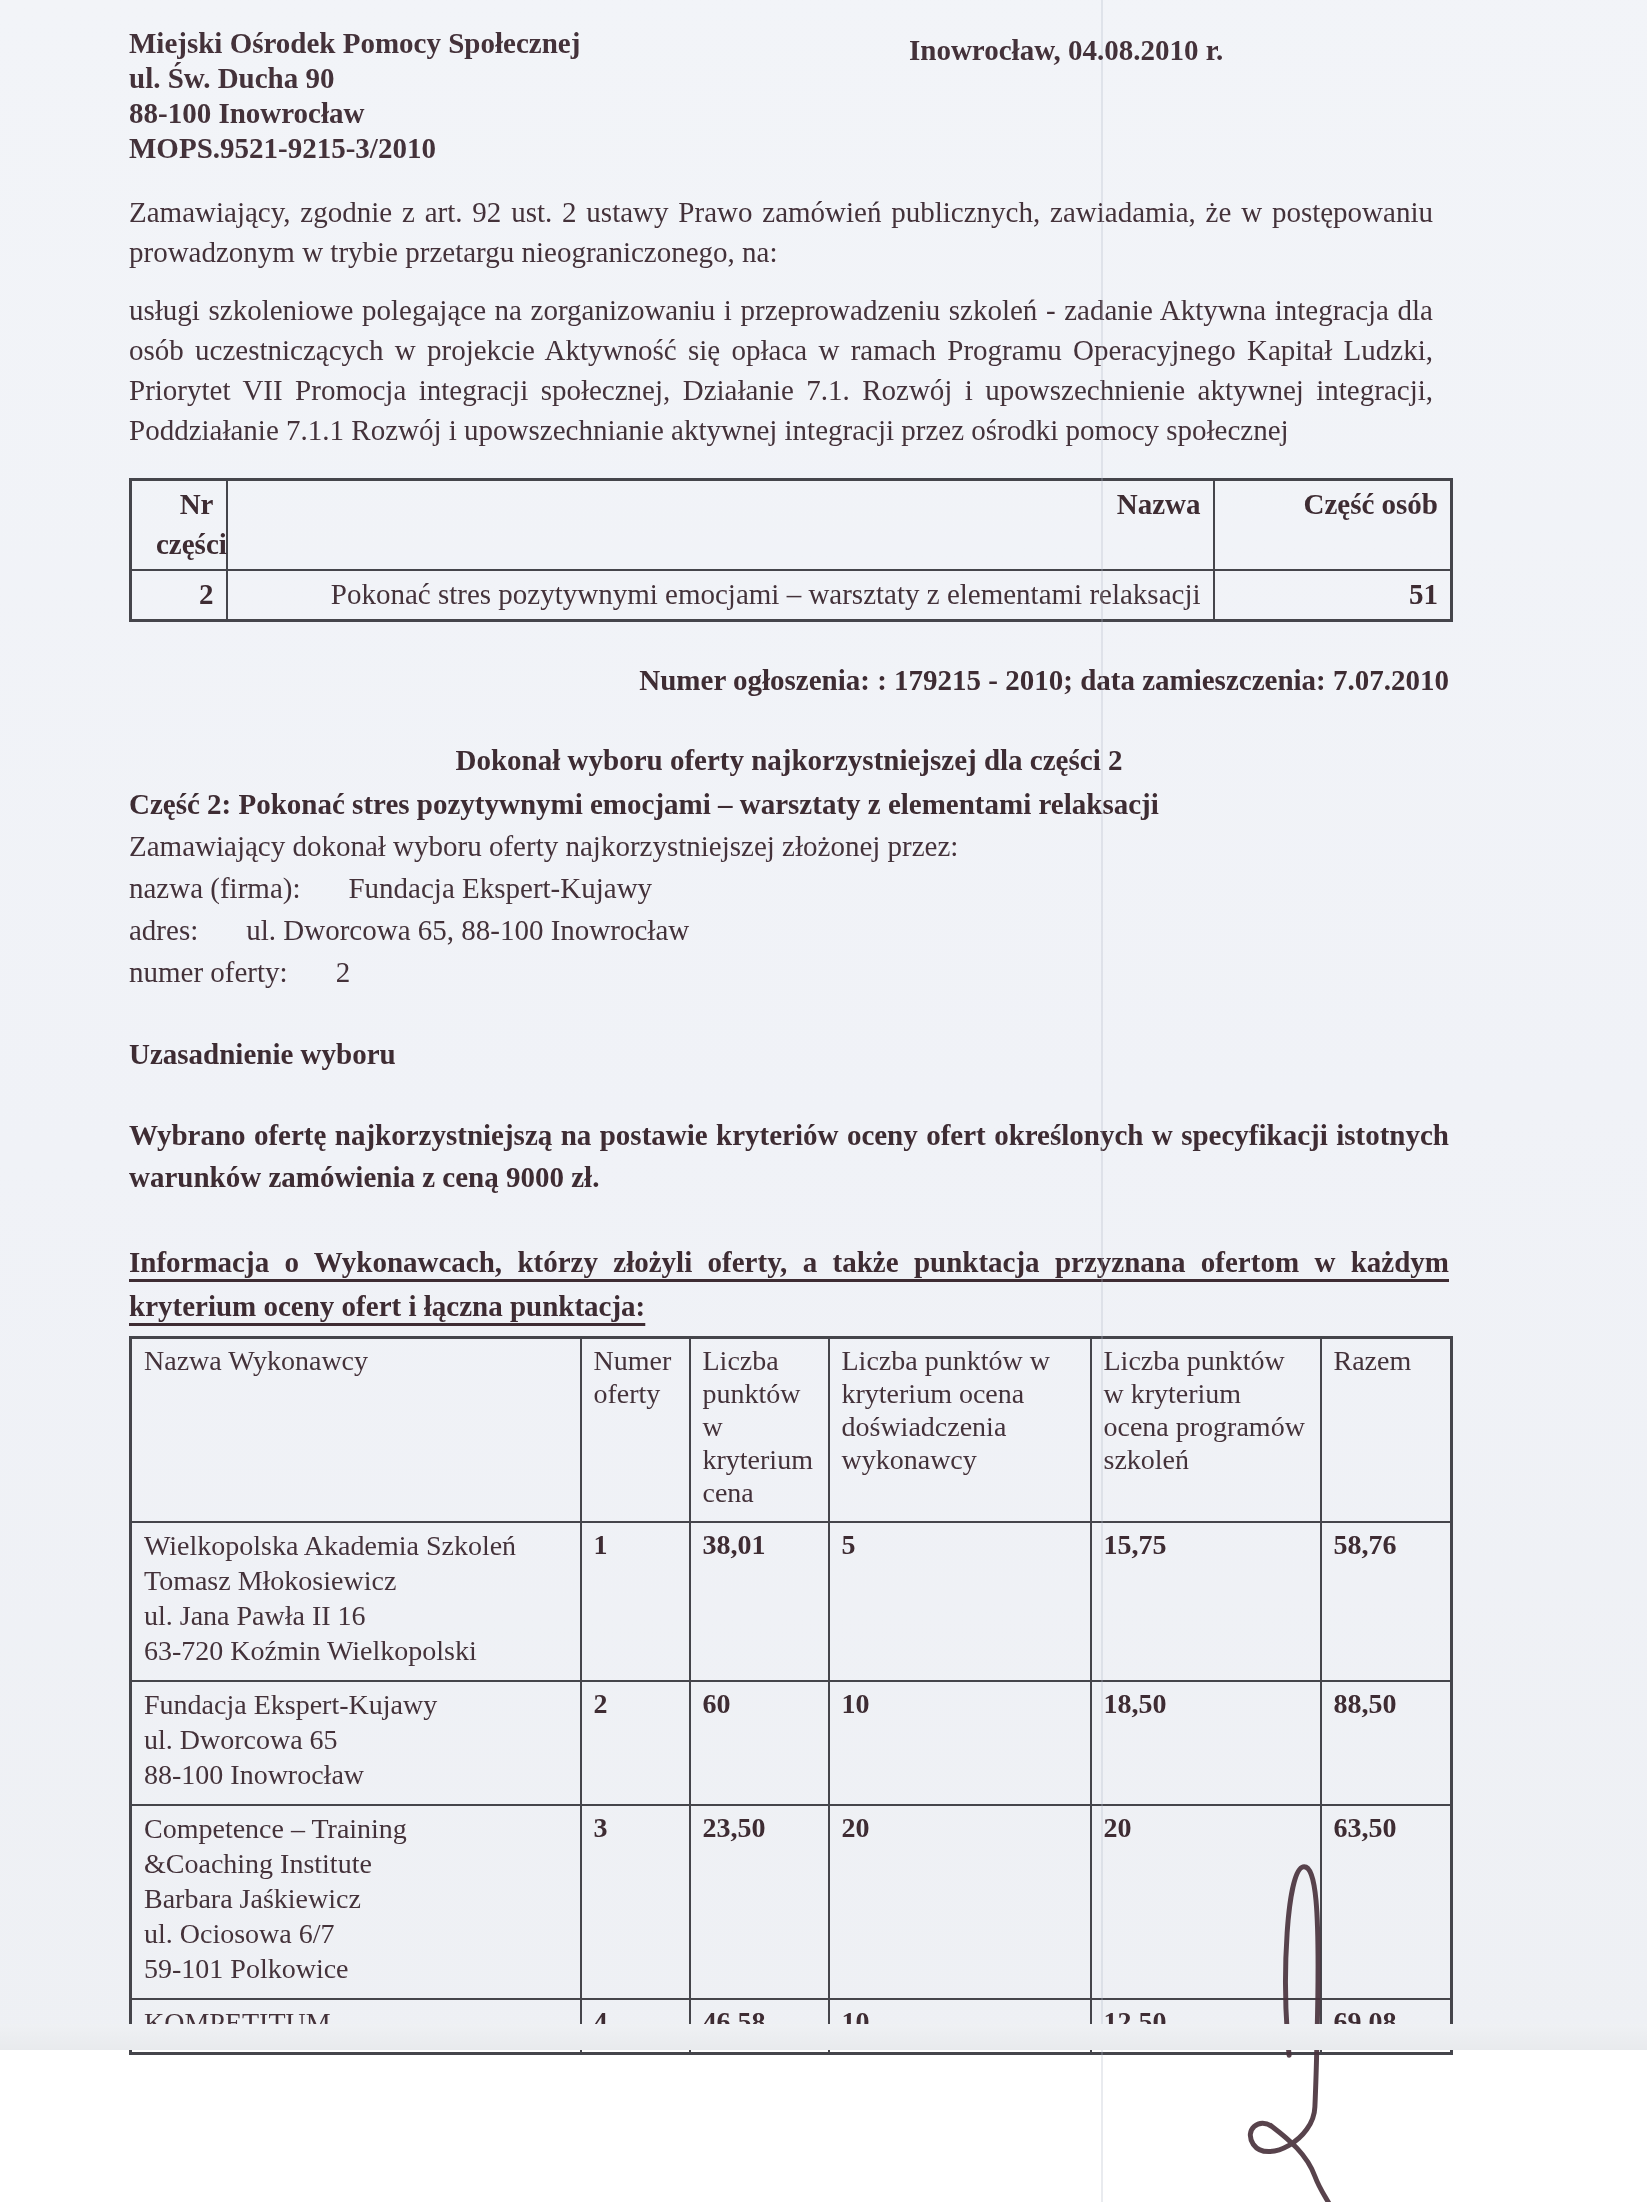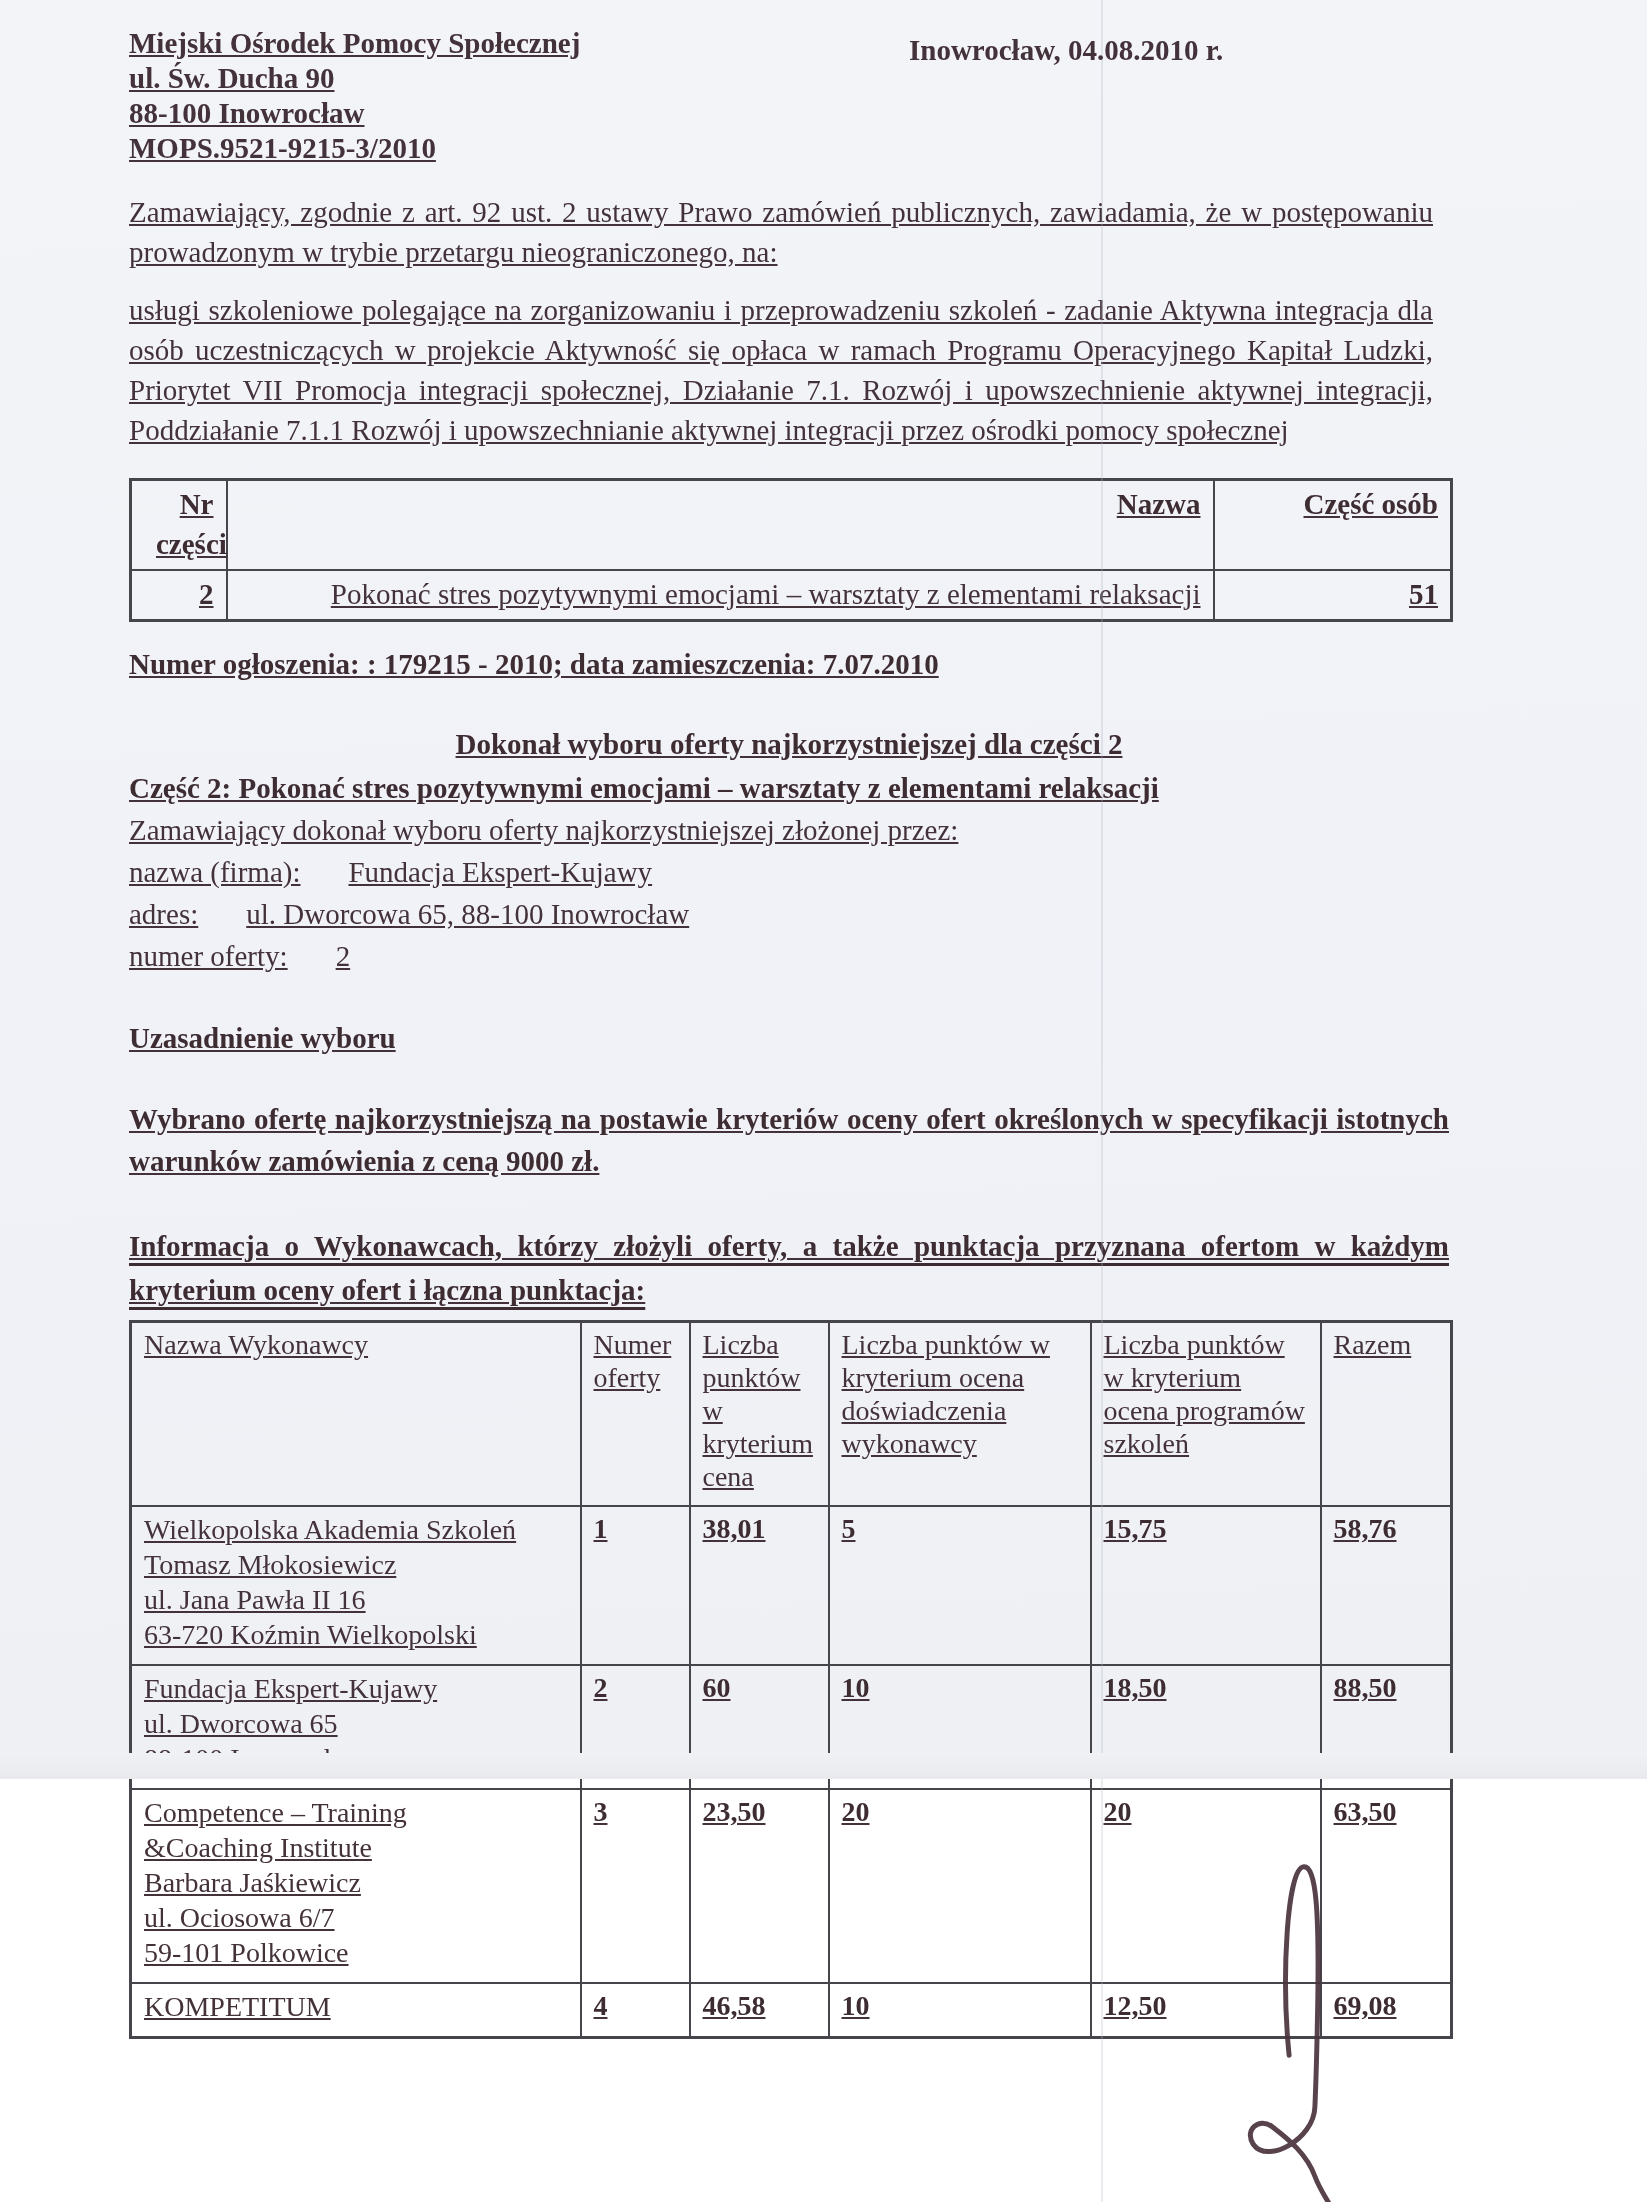--- a/index.html
+++ b/index.html
@@ -1,41 +1,41 @@
 <!DOCTYPE html>
 <html lang="pl"><head>
 <meta charset="utf-8">
 <style>
   html,body{margin:0;padding:0;}
   body{width:1647px;height:2203px;overflow:hidden;}
   .page{
-    position:relative;width:1647px;height:1779px;
+    position:relative;width:1647px;height:2050px;
     background:linear-gradient(178deg,#f2f4f8 0%,#f0f2f7 55%,#eef0f4 100%);
     color:#44323a;
     font-family:"Liberation Serif", serif;
-    font-size:29px;line-height:1.38;text-decoration:underline;
+    font-size:29px;line-height:1.38;
   }
   .content{padding:26px 198px 0 129px;}
   .letterhead{position:relative;}
   .sender div{font-weight:bold;line-height:35px;}
   .place-date{position:absolute;left:780px;top:4px;font-weight:bold;white-space:nowrap;}
   .title{margin:51px 0 0 0;text-align:center;font-size:29px;font-weight:bold;color:#3e2c33;}
   .subject{margin:26px auto 0 auto;max-width:1129px;text-align:center;line-height:40px;}
   .subject .bold{font-weight:bold;color:#3e2c33;}
   .body-p{margin:18px 16px 0 0;text-align:justify;line-height:40px;}
   .gap-p{margin-top:26px;}
 
   table{border-collapse:collapse;table-layout:fixed;}
   .parts{margin-top:28px;width:1321px;}
   .parts th,.parts td{border:2px solid #45454b;padding:3px 12px 5px 24px;text-align:right;vertical-align:top;}
   .parts th{font-weight:bold;color:#3e2c33;}
   .parts td.val{font-weight:bold;color:#3e2c33;}
   .parts{border:3px solid #45454b;}
 
-  .notice{margin:22px 0 0 0;text-align:left;font-weight:bold;color:#3e2c33;}
+  .notice{margin:38px 0 0 0;text-align:right;font-weight:bold;color:#3e2c33;}
   .sel-heading{margin:40px 0 0 0;text-align:center;font-weight:bold;color:#3e2c33;}
   .part-heading{margin:4px 0 0 0;font-weight:bold;color:#3e2c33;}
   .plain-line{margin:2px 0 0 0;line-height:40px;}
   .kv{margin:2px 0 0 0;line-height:40px;}
   .kv .v{margin-left:48px;}
   .just-heading{margin:42px 0 0 0;font-weight:bold;color:#3e2c33;}
   .just-text{margin:40px 0 0 0;font-weight:bold;color:#3e2c33;text-align:justify;line-height:42px;}
   .offers-heading{
     margin:42px 0 0 0;font-weight:bold;color:#3e2c33;text-align:justify;line-height:44px;
     text-decoration:underline;text-decoration-thickness:2.5px;text-underline-offset:7px;

